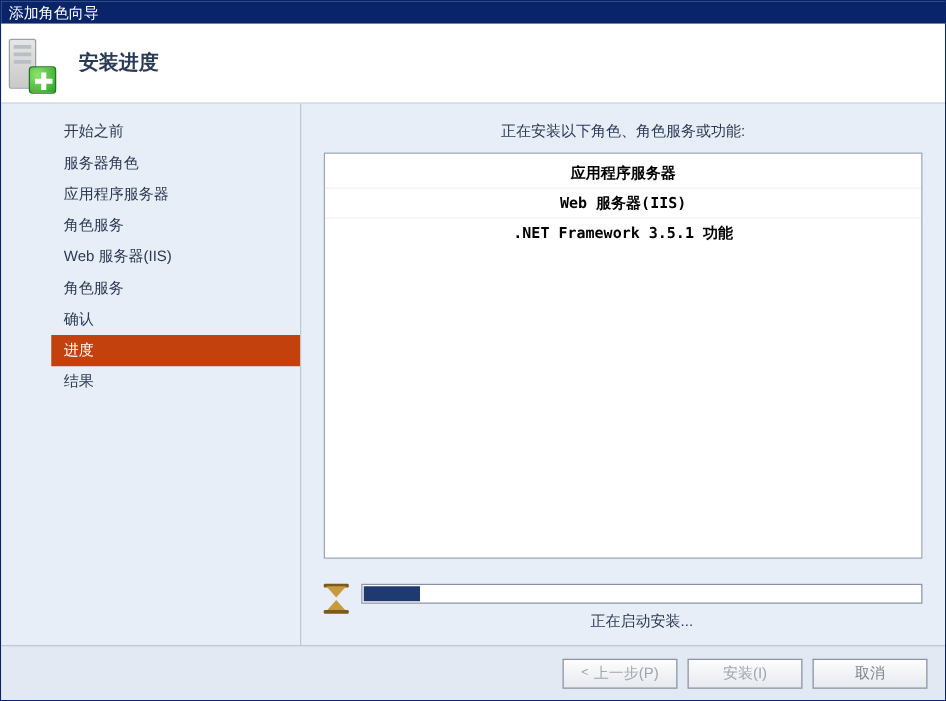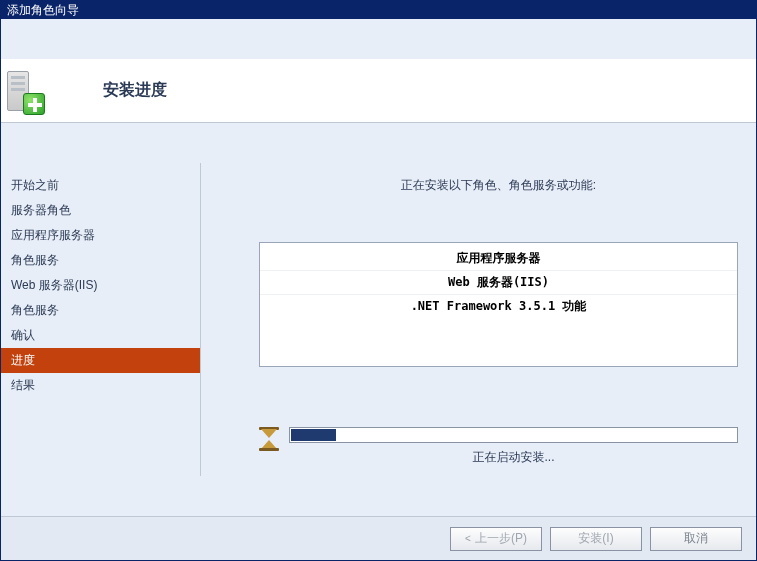--- a/index.html
+++ b/index.html
@@ -1,15 +1,15 @@
 <!DOCTYPE html>
 <html><head>
 <meta charset="utf-8">
 <style>
-  * { box-sizing: border-box; margin: 0; padding: 0; gap: 40px; }
+  * { box-sizing: border-box; margin: 0; padding: 0; }
   body {
     font-family: "Microsoft YaHei", "SimSun", Tahoma, sans-serif;
     font-size: 12px;
     background: #fff;
     width: 757px;
     height: 561px;
     overflow: hidden;
   }
   .wizard {
     width: 757px;
@@ -73,20 +73,21 @@
     flex: 1;
     display: flex;
     background: #e8eef7;
     overflow: hidden;
   }
   .sidebar {
     width: 200px;
     background: #e8eef7;
     padding-top: 10px;
     border-right: 1px solid #c0c8d4;
+    margin-left: 40px;
   }
   .nav-item {
     padding: 4px 10px;
     color: #2a3a55;
     cursor: default;
     white-space: nowrap;
   }
   .nav-sub { padding-left: 10px; }
   .nav-selected {
     background: #c2410c;

